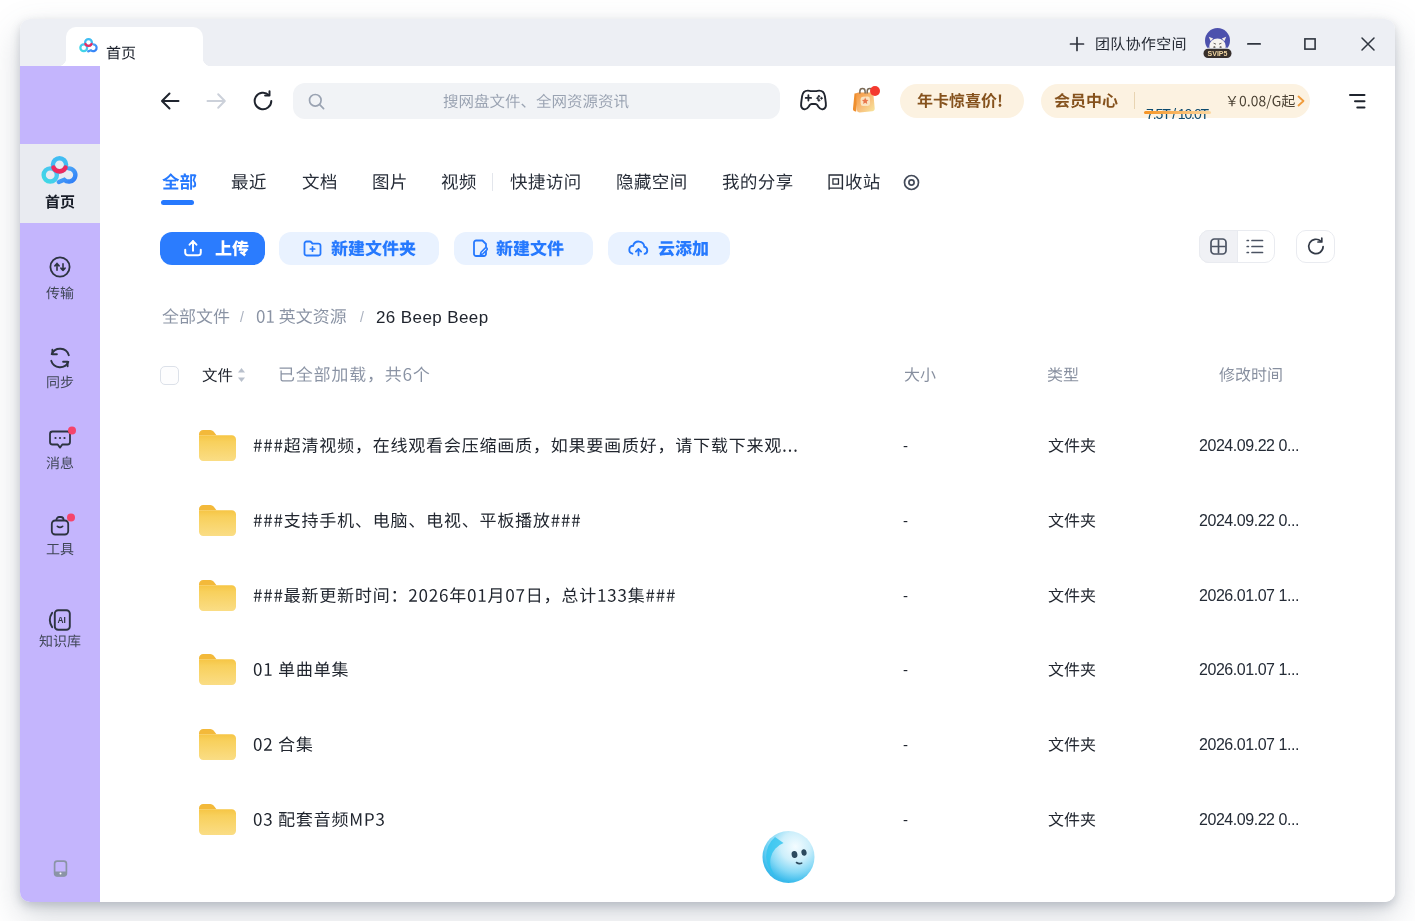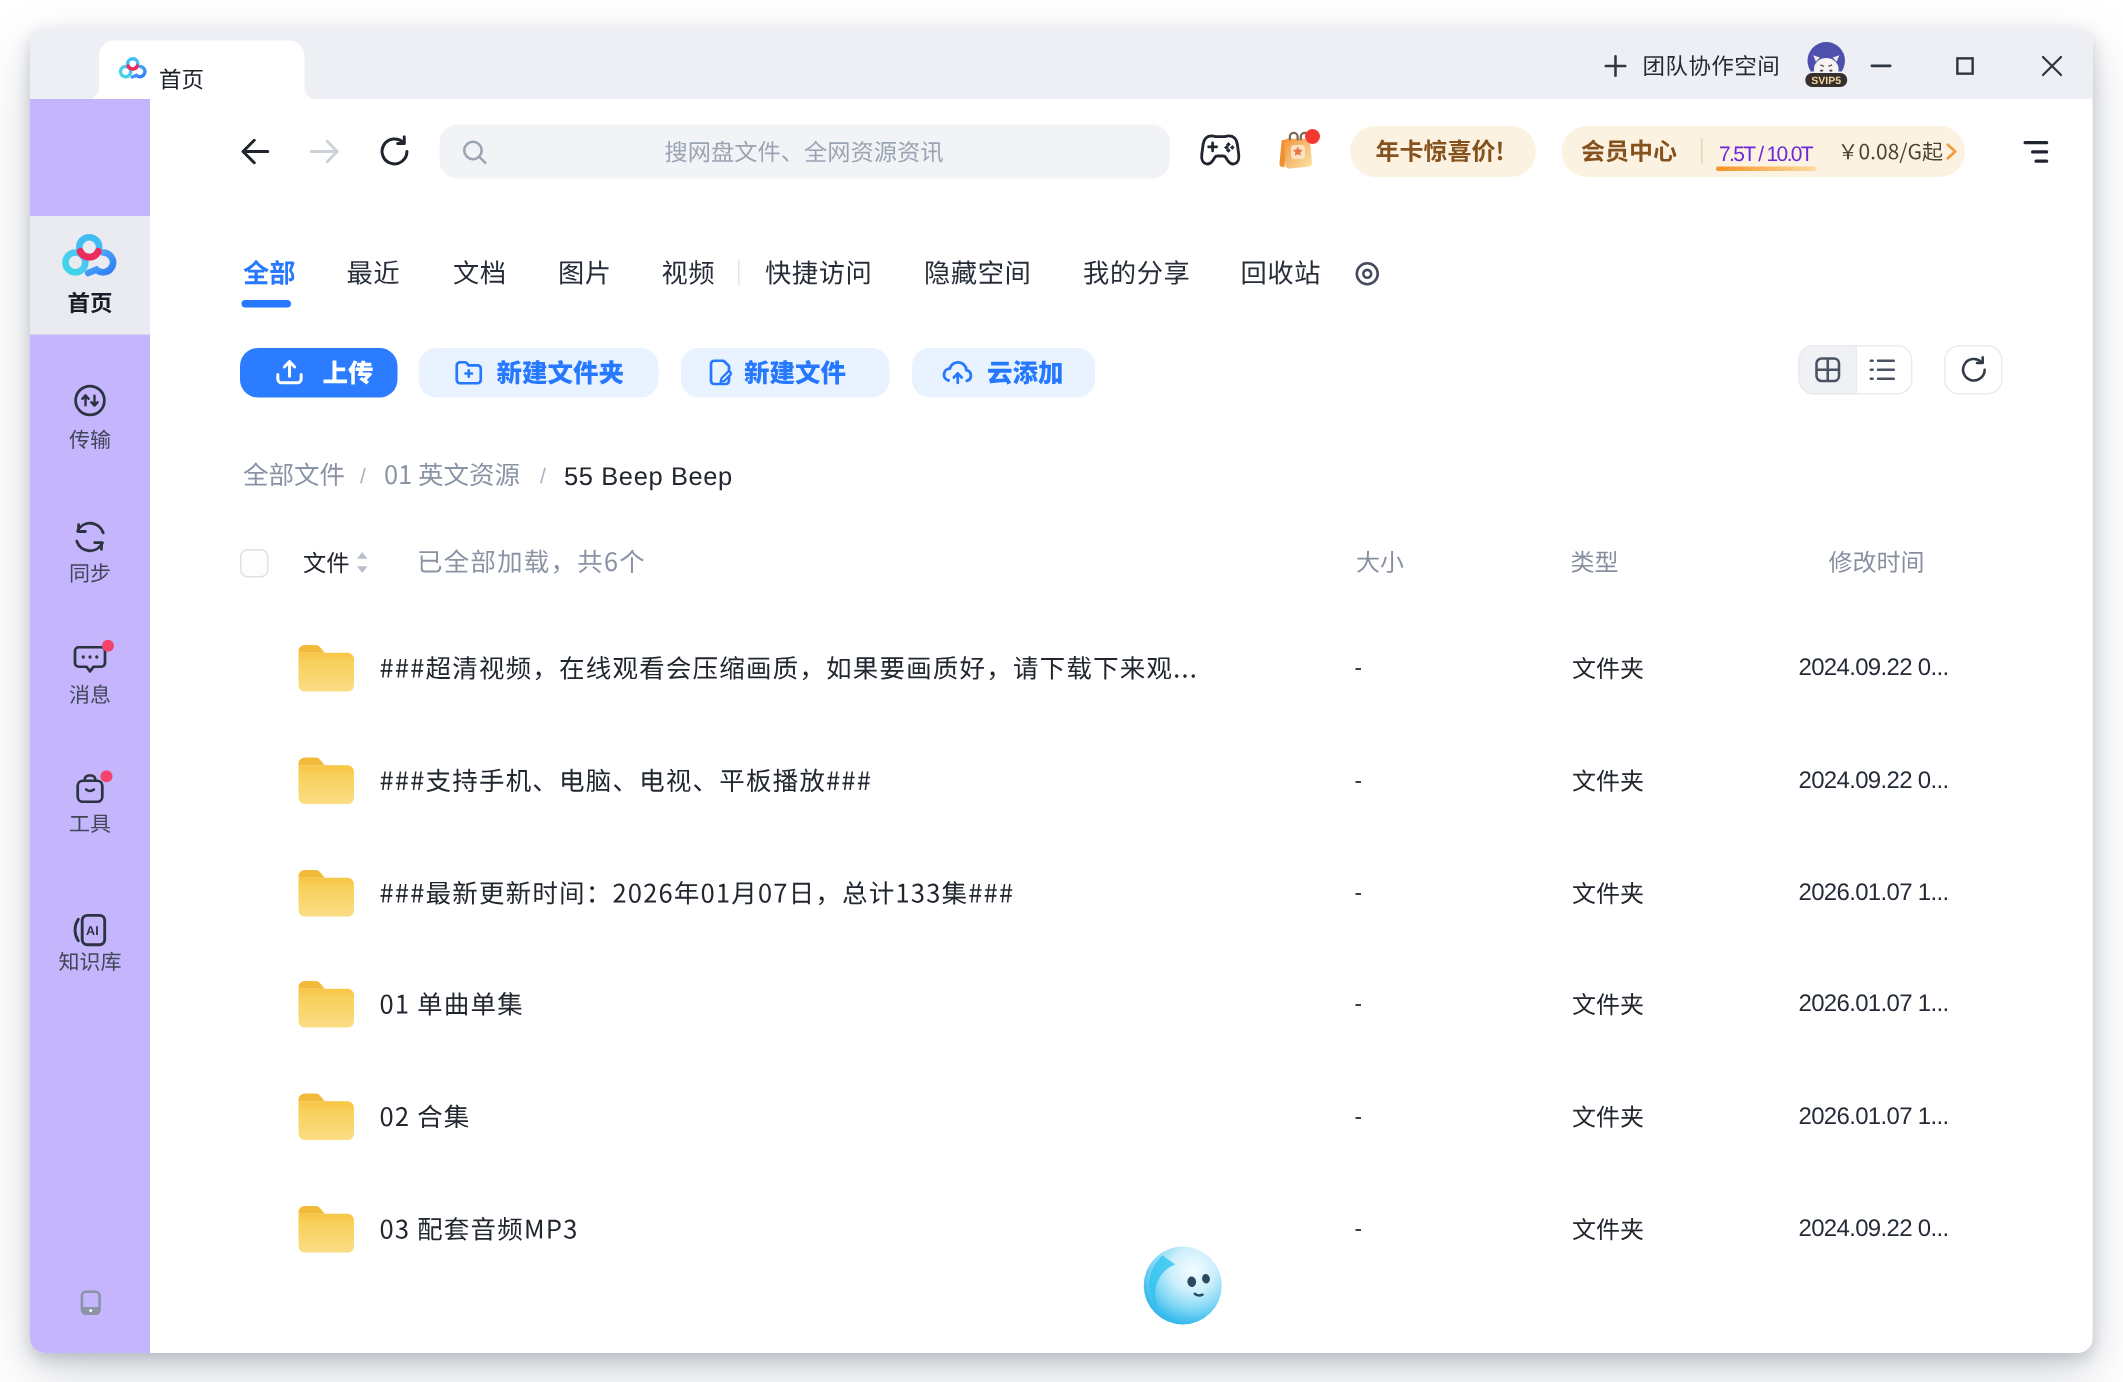--- a/index.html
+++ b/index.html
@@ -191,21 +191,21 @@
 </svg>
         <div class="pill" style="left:800px;width:124px"></div>
         <svg class="tp " style="left:817px;top:22.4px" width="87" height="26" viewBox="0 0 87 26">
           <path transform="translate(0,18.6) scale(0.016000)" d="M40 -240V-125H493V90H617V-125H960V-240H617V-391H882V-503H617V-624H906V-740H338C350 -767 361 -794 371 -822L248 -854C205 -723 127 -595 37 -518C67 -500 118 -461 141 -440C189 -488 236 -552 278 -624H493V-503H199V-240ZM319 -240V-391H493V-240ZM1409 -850V-496H1046V-377H1414V89H1542V-196C1644 -153 1783 -91 1851 -54L1919 -162C1840 -200 1683 -261 1584 -298L1542 -236V-377H1957V-496H1536V-616H1861V-731H1536V-850ZM2521 -476H2789V-377H2521ZM2442 -240C2410 -167 2358 -85 2309 -32C2336 -16 2380 19 2402 37C2450 -24 2511 -121 2551 -205ZM2761 -201C2798 -129 2843 -33 2863 27L2963 -15C2941 -75 2896 -166 2857 -236ZM2058 -652C2053 -570 2038 -458 2017 -389L2107 -359C2127 -437 2142 -556 2144 -640ZM2571 -824C2582 -799 2593 -770 2604 -743H2371V-639H2951V-743H2735C2722 -777 2702 -821 2686 -854ZM2412 -581V-271H2603V-40C2603 -28 2598 -25 2583 -24C2568 -23 2511 -24 2467 -26C2483 5 2501 54 2507 88C2579 88 2633 87 2674 69C2716 52 2726 21 2726 -36V-271H2904V-581ZM2154 -850V89H2267V-637C2286 -569 2305 -489 2313 -439L2398 -470C2388 -525 2362 -618 2338 -689L2267 -667V-850ZM3301 -473H3702V-422H3301ZM3167 -159V90H3285V63H3720V89H3843V-159ZM3285 -18V-79H3720V-18ZM3435 -851V-790H3075V-705H3435V-664H3143V-581H3867V-664H3558V-705H3927V-790H3558V-851ZM3187 -547V-349H3292L3247 -338C3256 -323 3264 -304 3271 -286H3040V-195H3959V-286H3726C3739 -304 3753 -325 3767 -348L3760 -349H3823V-547ZM3396 -286C3390 -305 3379 -329 3367 -349H3628C3621 -329 3611 -306 3602 -286ZM4700 -446V88H4824V-446ZM4426 -444V-307C4426 -221 4415 -78 4288 14C4318 34 4358 72 4377 98C4524 -19 4548 -187 4548 -306V-444ZM4246 -849C4196 -706 4112 -563 4024 -473C4044 -443 4077 -378 4088 -348C4106 -368 4124 -389 4142 -413V89H4263V-479C4286 -455 4313 -417 4324 -391C4461 -468 4558 -567 4627 -675C4700 -564 4795 -466 4897 -404C4916 -434 4954 -479 4980 -501C4865 -561 4751 -671 4685 -785L4705 -831L4579 -852C4533 -724 4437 -589 4263 -496V-602C4300 -671 4333 -743 4359 -814ZM5137 -252H5233L5254 -621L5259 -761H5111L5116 -621ZM5185 14C5238 14 5276 -28 5276 -82C5276 -137 5238 -178 5185 -178C5133 -178 5094 -137 5094 -82C5094 -28 5133 14 5185 14Z" fill="#85521d"></path>
         </svg>
         <div class="pill" style="left:941px;width:269px"></div>
         <svg class="tp " style="left:954px;top:22.4px" width="66" height="26" viewBox="0 0 66 26">
           <path transform="translate(0,18.6) scale(0.016000)" d="M159 72C209 53 278 50 773 13C793 40 810 66 822 89L931 24C885 -52 793 -157 706 -234L603 -181C632 -154 661 -123 689 -92L340 -72C396 -123 451 -180 497 -237H919V-354H88V-237H330C276 -171 222 -118 198 -100C166 -72 145 -55 118 -50C132 -16 152 46 159 72ZM496 -855C400 -726 218 -604 27 -532C55 -508 96 -455 113 -425C166 -449 218 -475 267 -505V-438H736V-513C787 -483 840 -456 892 -435C911 -467 950 -516 977 -540C828 -587 670 -678 572 -760L605 -803ZM335 -548C396 -589 452 -635 502 -684C551 -639 613 -592 679 -548ZM1304 -708H1698V-631H1304ZM1178 -809V-529H1832V-809ZM1428 -309V-222C1428 -155 1398 -62 1054 1C1084 26 1121 72 1137 99C1499 17 1559 -112 1559 -219V-309ZM1536 -43C1650 -5 1811 57 1890 97L1951 -5C1867 -44 1702 -100 1594 -133ZM1136 -465V-97H1261V-354H1746V-111H1878V-465ZM2434 -850V-676H2088V-169H2208V-224H2434V89H2561V-224H2788V-174H2914V-676H2561V-850ZM2208 -342V-558H2434V-342ZM2788 -342H2561V-558H2788ZM3294 -563V-98C3294 30 3331 70 3461 70C3487 70 3601 70 3629 70C3752 70 3785 10 3799 -180C3766 -188 3714 -210 3686 -231C3679 -74 3670 -42 3619 -42C3593 -42 3499 -42 3476 -42C3428 -42 3420 -49 3420 -98V-563ZM3113 -505C3101 -370 3072 -220 3036 -114L3158 -64C3192 -178 3217 -352 3231 -482ZM3737 -491C3790 -373 3841 -214 3857 -112L3979 -162C3958 -266 3906 -418 3849 -537ZM3329 -753C3422 -690 3546 -594 3601 -532L3689 -626C3629 -688 3502 -777 3410 -834Z" fill="#85521d"></path>
         </svg>
         <div class="t" style="left:1034px;top:26px;width:1px;height:17px;background:#e8d4b2"></div>
-        <div class="t" style="left:1046px;top:28px;font-size:14px;letter-spacing:-1.1px;color:#6d28d9">7.5T / 10.0T</div>
+        <div class="t" style="left:1046px;top:40px;font-size:14px;letter-spacing:-1.1px;color:#0c4a6e">7.5T / 10.0T</div>
         <div class="t" style="left:1044px;top:45px;width:67px;height:3px;border-radius:2px;background:linear-gradient(90deg,#f59322,#fcd9a2)"></div>
         <svg class="tp " style="left:1125px;top:23.8px" width="72" height="23" viewBox="0 0 72 23">
           <path transform="translate(0,16.2) scale(0.014000)" d="M454 0H546V-169H743V-222H546V-294H743V-348H572L813 -721H707L589 -519C556 -457 537 -423 503 -366H498C466 -423 447 -456 412 -519L293 -721H186L428 -348H256V-294H454V-222H256V-169H454ZM1278 13C1417 13 1506 -113 1506 -369C1506 -623 1417 -746 1278 -746C1138 -746 1050 -623 1050 -369C1050 -113 1138 13 1278 13ZM1278 -61C1195 -61 1138 -154 1138 -369C1138 -583 1195 -674 1278 -674C1361 -674 1418 -583 1418 -369C1418 -154 1361 -61 1278 -61ZM1694 13C1730 13 1760 -15 1760 -56C1760 -98 1730 -126 1694 -126C1657 -126 1628 -98 1628 -56C1628 -15 1657 13 1694 13ZM2111 13C2250 13 2339 -113 2339 -369C2339 -623 2250 -746 2111 -746C1971 -746 1883 -623 1883 -369C1883 -113 1971 13 2111 13ZM2111 -61C2028 -61 1971 -154 1971 -369C1971 -583 2028 -674 2111 -674C2194 -674 2251 -583 2251 -369C2251 -154 2194 -61 2111 -61ZM2668 13C2805 13 2897 -70 2897 -176C2897 -277 2838 -332 2774 -369V-374C2817 -408 2871 -474 2871 -551C2871 -664 2795 -744 2670 -744C2556 -744 2469 -669 2469 -558C2469 -481 2515 -426 2568 -389V-385C2501 -349 2434 -280 2434 -182C2434 -69 2532 13 2668 13ZM2718 -398C2631 -432 2552 -471 2552 -558C2552 -629 2601 -676 2669 -676C2747 -676 2793 -619 2793 -546C2793 -492 2767 -442 2718 -398ZM2669 -55C2581 -55 2515 -112 2515 -190C2515 -260 2557 -318 2616 -356C2720 -314 2810 -278 2810 -179C2810 -106 2754 -55 2669 -55ZM2954 179H3021L3320 -794H3254ZM3724 13C3822 13 3903 -23 3950 -72V-380H3709V-303H3865V-111C3836 -84 3785 -68 3733 -68C3576 -68 3488 -184 3488 -369C3488 -552 3584 -665 3732 -665C3805 -665 3853 -634 3890 -596L3940 -656C3898 -700 3831 -746 3729 -746C3535 -746 3393 -603 3393 -366C3393 -128 3531 13 3724 13ZM4123 -387C4120 -209 4109 -48 4050 53C4068 61 4101 79 4114 88C4143 33 4162 -37 4174 -116C4246 21 4366 54 4579 54H4964C4969 32 4982 -3 4995 -20C4932 -17 4627 -17 4578 -18C4484 -18 4410 -25 4352 -47V-251H4515V-317H4352V-466H4525V-534H4336V-660H4500V-727H4336V-839H4265V-727H4098V-660H4265V-534H4072V-466H4283V-85C4240 -119 4210 -170 4187 -244C4190 -288 4193 -334 4194 -382ZM4572 -516V-189C4572 -104 4600 -82 4694 -82C4714 -82 4848 -82 4870 -82C4955 -82 4977 -119 4986 -261C4966 -266 4935 -278 4919 -291C4914 -170 4908 -150 4865 -150C4834 -150 4723 -150 4701 -150C4653 -150 4644 -156 4644 -189V-449H4857V-424H4929V-792H4562V-726H4857V-516Z" fill="#4c4335"></path>
         </svg>
         <svg class="ic" style="left:1197px;top:29px" width="8" height="12" viewBox="0 0 8 12">
           <path d="M1.5 1.5 6.5 6 1.5 10.5" fill="none" stroke="#f09c3c" stroke-width="1.8" stroke-linecap="round" stroke-linejoin="round"></path>
         </svg>
         <svg class="ic" style="left:1249px;top:28px" width="17" height="15" viewBox="0 0 17 15">
           <g fill="#1f242e">
             <rect x="0" y="0" width="16.5" height="2.1" rx="1"></rect>
@@ -296,21 +296,21 @@
           <path d="M14.8 1.2v3.8h-3.8" fill="none" stroke="#333a47" stroke-width="1.7" stroke-linecap="round" stroke-linejoin="round"></path>
         </svg>
         <svg class="tp " style="left:62px;top:237.3px" width="70" height="28" viewBox="0 0 70 28">
           <path transform="translate(0,19.7) scale(0.017000)" d="M493 -851C392 -692 209 -545 26 -462C45 -446 67 -421 78 -401C118 -421 158 -444 197 -469V-404H461V-248H203V-181H461V-16H76V52H929V-16H539V-181H809V-248H539V-404H809V-470C847 -444 885 -420 925 -397C936 -419 958 -445 977 -460C814 -546 666 -650 542 -794L559 -820ZM200 -471C313 -544 418 -637 500 -739C595 -630 696 -546 807 -471ZM1141 -628C1168 -574 1195 -502 1204 -455L1272 -475C1263 -521 1236 -591 1206 -645ZM1627 -787V78H1694V-718H1855C1828 -639 1789 -533 1751 -448C1841 -358 1866 -284 1866 -222C1867 -187 1860 -155 1840 -143C1829 -136 1814 -133 1799 -132C1779 -132 1751 -132 1722 -135C1734 -114 1741 -83 1742 -64C1771 -62 1803 -62 1828 -65C1852 -68 1874 -74 1890 -85C1923 -108 1936 -156 1936 -215C1936 -284 1914 -363 1824 -457C1867 -550 1913 -664 1948 -757L1897 -790L1885 -787ZM1247 -826C1262 -794 1278 -755 1289 -722H1080V-654H1552V-722H1366C1355 -756 1334 -806 1314 -844ZM1433 -648C1417 -591 1387 -508 1360 -452H1051V-383H1575V-452H1433C1458 -504 1485 -572 1508 -631ZM1109 -291V73H1180V26H1454V66H1529V-291ZM1180 -42V-223H1454V-42ZM2423 -823C2453 -774 2485 -707 2497 -666L2580 -693C2566 -734 2531 -799 2501 -847ZM2050 -664V-590H2206C2265 -438 2344 -307 2447 -200C2337 -108 2202 -40 2036 7C2051 25 2075 60 2083 78C2250 24 2389 -48 2502 -146C2615 -46 2751 28 2915 73C2928 52 2950 20 2967 4C2807 -36 2671 -107 2560 -201C2661 -304 2738 -432 2796 -590H2954V-664ZM2504 -253C2410 -348 2336 -462 2284 -590H2711C2661 -455 2592 -344 2504 -253ZM3317 -341V-268H3604V80H3679V-268H3953V-341H3679V-562H3909V-635H3679V-828H3604V-635H3470C3483 -680 3494 -728 3504 -775L3432 -790C3409 -659 3367 -530 3309 -447C3327 -438 3359 -420 3373 -409C3400 -451 3425 -504 3446 -562H3604V-341ZM3268 -836C3214 -685 3126 -535 3032 -437C3045 -420 3067 -381 3075 -363C3107 -397 3137 -437 3167 -480V78H3239V-597C3277 -667 3311 -741 3339 -815Z" fill="#8a93a4"></path>
         </svg>
         <div class="t" style="left:140px;top:243px;font-size:14px;color:#aab1bf">/</div>
         <svg class="tp " style="left:156px;top:237.3px" width="92" height="28" viewBox="0 0 92 28">
           <path transform="translate(0,19.7) scale(0.017000)" d="M278 13C417 13 506 -113 506 -369C506 -623 417 -746 278 -746C138 -746 50 -623 50 -369C50 -113 138 13 278 13ZM278 -61C195 -61 138 -154 138 -369C138 -583 195 -674 278 -674C361 -674 418 -583 418 -369C418 -154 361 -61 278 -61ZM643 0H1045V-76H898V-733H828C788 -710 741 -693 676 -681V-623H807V-76H643ZM1791 -627V-512H1494V-278H1391V-207H1765C1725 -118 1622 -37 1372 19C1389 36 1409 66 1418 82C1679 19 1792 -75 1839 -181C1919 -35 2055 47 2255 82C2265 61 2286 30 2303 14C2110 -13 1975 -83 1903 -207H2279V-278H2180V-512H1869V-627ZM1566 -278V-446H1791V-351C1791 -327 1790 -302 1786 -278ZM2105 -278H1865C1868 -302 1869 -326 1869 -350V-446H2105ZM1974 -840V-748H1689V-840H1615V-748H1403V-680H1615V-575H1689V-680H1974V-575H2049V-680H2262V-748H2049V-840ZM2757 -823C2787 -774 2819 -707 2831 -666L2914 -693C2900 -734 2865 -799 2835 -847ZM2384 -664V-590H2540C2599 -438 2678 -307 2781 -200C2671 -108 2536 -40 2370 7C2385 25 2409 60 2417 78C2584 24 2723 -48 2836 -146C2949 -46 3085 28 3249 73C3262 52 3284 20 3301 4C3141 -36 3005 -107 2894 -201C2995 -304 3072 -432 3130 -590H3288V-664ZM2838 -253C2744 -348 2670 -462 2618 -590H3045C2995 -455 2926 -344 2838 -253ZM3419 -752C3492 -725 3583 -678 3628 -643L3668 -701C3621 -736 3529 -779 3457 -804ZM3383 -495 3405 -426C3485 -453 3588 -486 3685 -519L3673 -585C3565 -550 3457 -516 3383 -495ZM3516 -372V-93H3590V-302H4086V-100H4164V-372ZM3807 -273C3778 -107 3701 -19 3384 20C3396 36 3412 64 3417 82C3755 34 3847 -73 3881 -273ZM3850 -75C3975 -34 4141 32 4225 76L4269 14C4182 -30 4015 -92 3891 -130ZM3818 -836C3792 -766 3741 -682 3659 -621C3676 -612 3700 -590 3712 -574C3755 -609 3789 -648 3818 -689H3936C3905 -584 3839 -492 3660 -444C3674 -432 3693 -407 3700 -390C3838 -431 3918 -497 3966 -578C4029 -493 4126 -428 4238 -397C4248 -416 4268 -442 4283 -456C4159 -483 4050 -550 3995 -636C4001 -653 4007 -671 4012 -689H4161C4146 -656 4129 -623 4115 -600L4180 -581C4205 -620 4235 -681 4261 -736L4206 -751L4194 -747H3853C3868 -773 3880 -800 3890 -826ZM4871 -407H5177V-319H4871ZM4871 -549H5177V-463H4871ZM4839 -205C4809 -138 4765 -68 4719 -19C4736 -9 4765 9 4779 20C4823 -32 4873 -113 4906 -186ZM5122 -188C5162 -124 5210 -40 5232 10L5301 -21C5277 -69 5227 -152 5187 -213ZM4421 -777C4476 -742 4551 -693 4588 -662L4633 -722C4594 -751 4519 -797 4465 -829ZM4372 -507C4428 -476 4503 -428 4541 -400L4585 -460C4546 -488 4470 -531 4415 -560ZM4393 24 4460 66C4508 -28 4564 -152 4605 -258L4545 -300C4500 -186 4437 -54 4393 24ZM4672 -791V-517C4672 -352 4661 -125 4548 36C4565 44 4597 63 4610 76C4729 -92 4745 -342 4745 -517V-723H5285V-791ZM4984 -709C4978 -680 4966 -639 4955 -607H4803V-261H4983V0C4983 11 4979 15 4967 16C4954 16 4910 16 4863 15C4872 34 4881 61 4884 79C4950 80 4994 80 5021 69C5048 58 5055 39 5055 2V-261H5247V-607H5028C5041 -633 5054 -663 5067 -692Z" fill="#8a93a4"></path>
         </svg>
         <div class="t" style="left:260px;top:243px;font-size:14px;color:#aab1bf">/</div>
-        <div class="t" style="left:276px;top:242px;font-size:17px;letter-spacing:.4px;color:#20252e">55 Beep Beep</div>
+        <div class="t" style="left:276px;top:242px;font-size:17px;letter-spacing:.4px;color:#20252e">26 Beep Beep</div>
         <div class="ckb"></div>
         <svg class="tp " style="left:102px;top:296.5px" width="33" height="26" viewBox="0 0 33 26">
           <path transform="translate(0,18.0) scale(0.015500)" d="M423 -823C453 -774 485 -707 497 -666L580 -693C566 -734 531 -799 501 -847ZM50 -664V-590H206C265 -438 344 -307 447 -200C337 -108 202 -40 36 7C51 25 75 60 83 78C250 24 389 -48 502 -146C615 -46 751 28 915 73C928 52 950 20 967 4C807 -36 671 -107 560 -201C661 -304 738 -432 796 -590H954V-664ZM504 -253C410 -348 336 -462 284 -590H711C661 -455 592 -344 504 -253ZM1317 -341V-268H1604V80H1679V-268H1953V-341H1679V-562H1909V-635H1679V-828H1604V-635H1470C1483 -680 1494 -728 1504 -775L1432 -790C1409 -659 1367 -530 1309 -447C1327 -438 1359 -420 1373 -409C1400 -451 1425 -504 1446 -562H1604V-341ZM1268 -836C1214 -685 1126 -535 1032 -437C1045 -420 1067 -381 1075 -363C1107 -397 1137 -437 1167 -480V78H1239V-597C1277 -667 1311 -741 1339 -815Z" fill="#20252e"></path>
         </svg>
         <svg class="ic" style="left:137px;top:301px" width="9" height="16" viewBox="0 0 9 16">
           <path d="M4.5 1 8 5.5H1Z" fill="#b9c0cc"></path>
           <path d="M4.5 15 1 10.5h7Z" fill="#b9c0cc"></path>
         </svg>
         <svg class="tp " style="left:178px;top:295.3px" width="154" height="28" viewBox="0 0 154 28">
           <path transform="translate(0,19.7) scale(0.017000)" d="M93 -778V-703H747V-440H222V-605H146V-102C146 22 197 52 359 52C397 52 695 52 735 52C900 52 933 -3 952 -187C930 -191 896 -204 876 -218C862 -57 845 -22 736 -22C668 -22 408 -22 355 -22C245 -22 222 -37 222 -101V-366H747V-316H825V-778ZM1540 -851C1439 -692 1256 -545 1073 -462C1092 -446 1114 -421 1125 -401C1165 -421 1205 -444 1244 -469V-404H1508V-248H1250V-181H1508V-16H1123V52H1976V-16H1586V-181H1856V-248H1586V-404H1856V-470C1894 -444 1932 -420 1972 -397C1983 -419 2005 -445 2024 -460C1861 -546 1713 -650 1589 -794L1606 -820ZM1247 -471C1360 -544 1465 -637 1547 -739C1642 -630 1743 -546 1854 -471ZM2235 -628C2262 -574 2289 -502 2298 -455L2366 -475C2357 -521 2330 -591 2300 -645ZM2721 -787V78H2788V-718H2949C2922 -639 2883 -533 2845 -448C2935 -358 2960 -284 2960 -222C2961 -187 2954 -155 2934 -143C2923 -136 2908 -133 2893 -132C2873 -132 2845 -132 2816 -135C2828 -114 2835 -83 2836 -64C2865 -62 2897 -62 2922 -65C2946 -68 2968 -74 2984 -85C3017 -108 3030 -156 3030 -215C3030 -284 3008 -363 2918 -457C2961 -550 3007 -664 3042 -757L2991 -790L2979 -787ZM2341 -826C2356 -794 2372 -755 2383 -722H2174V-654H2646V-722H2460C2449 -756 2428 -806 2408 -844ZM2527 -648C2511 -591 2481 -508 2454 -452H2145V-383H2669V-452H2527C2552 -504 2579 -572 2602 -631ZM2203 -291V73H2274V26H2548V66H2623V-291ZM2274 -42V-223H2548V-42ZM3713 -716V65H3785V-9H3979V57H4054V-716ZM3785 -81V-643H3979V-81ZM3336 -827 3335 -650H3194V-577H3333C3326 -325 3295 -103 3169 29C3188 41 3215 64 3227 81C3362 -66 3397 -306 3406 -577H3558C3550 -192 3541 -55 3520 -26C3511 -13 3501 -9 3486 -10C3468 -10 3425 -10 3378 -14C3391 7 3398 39 3400 61C3445 64 3491 65 3519 61C3548 57 3567 48 3585 22C3616 -21 3623 -167 3631 -612C3631 -623 3631 -650 3631 -650H3408L3410 -827ZM4924 -784C4970 -745 5023 -690 5046 -653L5103 -693C5078 -730 5024 -783 4978 -819ZM5027 -501C5001 -406 4964 -314 4917 -231C4898 -319 4885 -428 4877 -553H5139V-614H4874C4871 -685 4870 -760 4871 -839H4797C4797 -762 4799 -686 4802 -614H4556V-700H4733V-760H4556V-841H4484V-760H4293V-700H4484V-614H4242V-553H4805C4815 -394 4834 -253 4864 -145C4815 -75 4759 -15 4695 31C4713 44 4735 66 4748 82C4801 41 4849 -9 4892 -64C4929 22 4979 72 5044 72C5114 72 5139 26 5151 -124C5133 -131 5107 -146 5092 -163C5086 -46 5076 -1 5051 -1C5008 -1 4971 -50 4943 -136C5008 -239 5058 -357 5094 -481ZM4253 -92 4261 -22 4521 -49V76H4591V-56L4773 -75V-137L4591 -120V-214H4750V-279H4591V-360H4521V-279H4382C4404 -312 4425 -350 4446 -391H4771V-453H4476C4488 -479 4499 -505 4509 -531L4435 -551C4425 -518 4412 -484 4399 -453H4257V-391H4371C4354 -357 4340 -331 4332 -319C4316 -292 4301 -272 4286 -269C4295 -250 4305 -215 4309 -200C4318 -208 4348 -214 4390 -214H4521V-114ZM5392 107C5497 70 5565 -12 5565 -120C5565 -190 5535 -235 5480 -235C5439 -235 5404 -210 5404 -163C5404 -116 5438 -92 5479 -92L5496 -94C5491 -25 5447 22 5370 54ZM6869 -150C6964 -80 7086 20 7146 80L7217 34C7152 -27 7027 -122 6935 -189ZM6611 -187C6555 -112 6442 -25 6344 28C6361 41 6388 65 6403 81C6504 23 6617 -70 6689 -157ZM6371 -628V-556H6562V-318H6330V-245H7238V-318H7002V-556H7202V-628H7002V-831H6925V-628H6639V-831H6562V-628ZM6639 -318V-556H6925V-318ZM7630 13C7744 13 7841 -83 7841 -225C7841 -379 7761 -455 7637 -455C7580 -455 7516 -422 7471 -367C7475 -594 7558 -671 7660 -671C7704 -671 7748 -649 7776 -615L7828 -671C7787 -715 7732 -746 7656 -746C7514 -746 7385 -637 7385 -350C7385 -108 7490 13 7630 13ZM7473 -294C7521 -362 7577 -387 7622 -387C7711 -387 7754 -324 7754 -225C7754 -125 7700 -59 7630 -59C7538 -59 7483 -142 7473 -294ZM8391 -546V79H8469V-546ZM8437 -841C8337 -674 8155 -528 7966 -446C7987 -428 8009 -399 8022 -377C8176 -452 8324 -568 8432 -706C8565 -550 8697 -454 8845 -376C8857 -400 8880 -428 8900 -444C8746 -519 8604 -613 8476 -766L8504 -810Z" fill="#8a93a4"></path>

